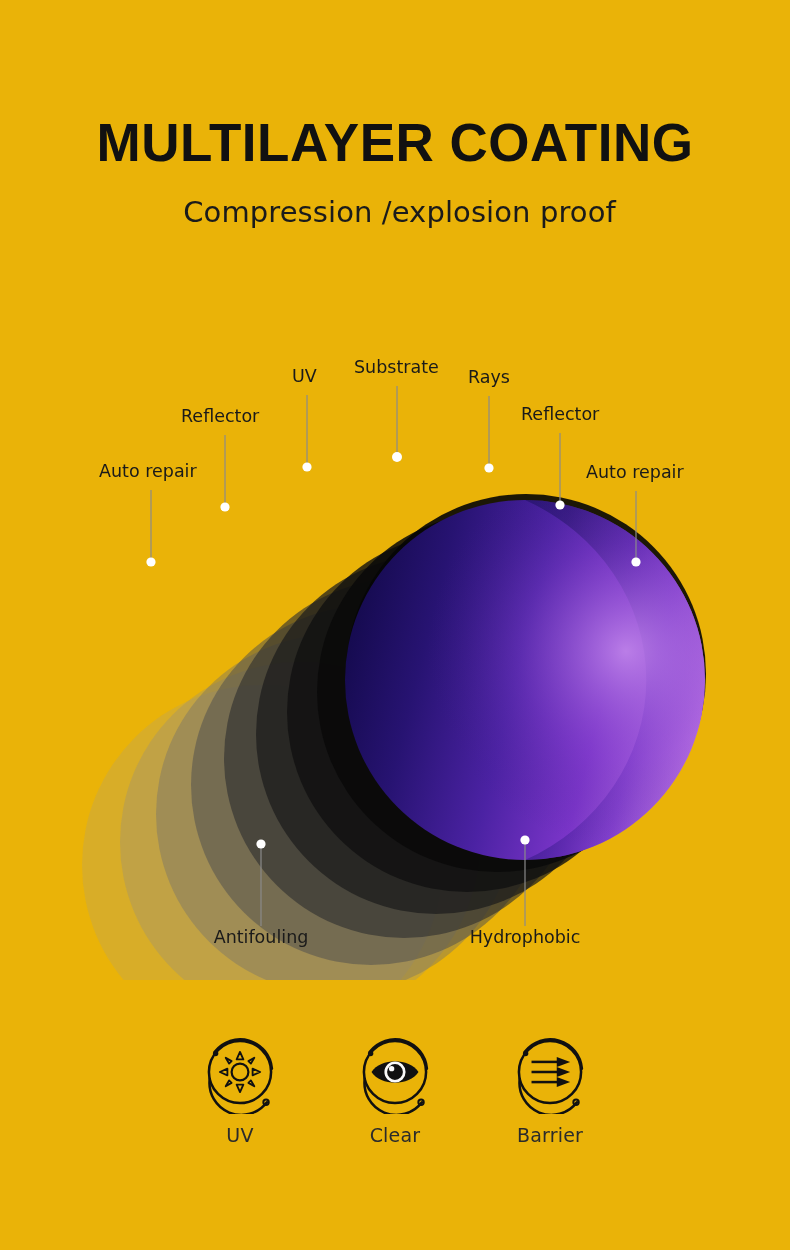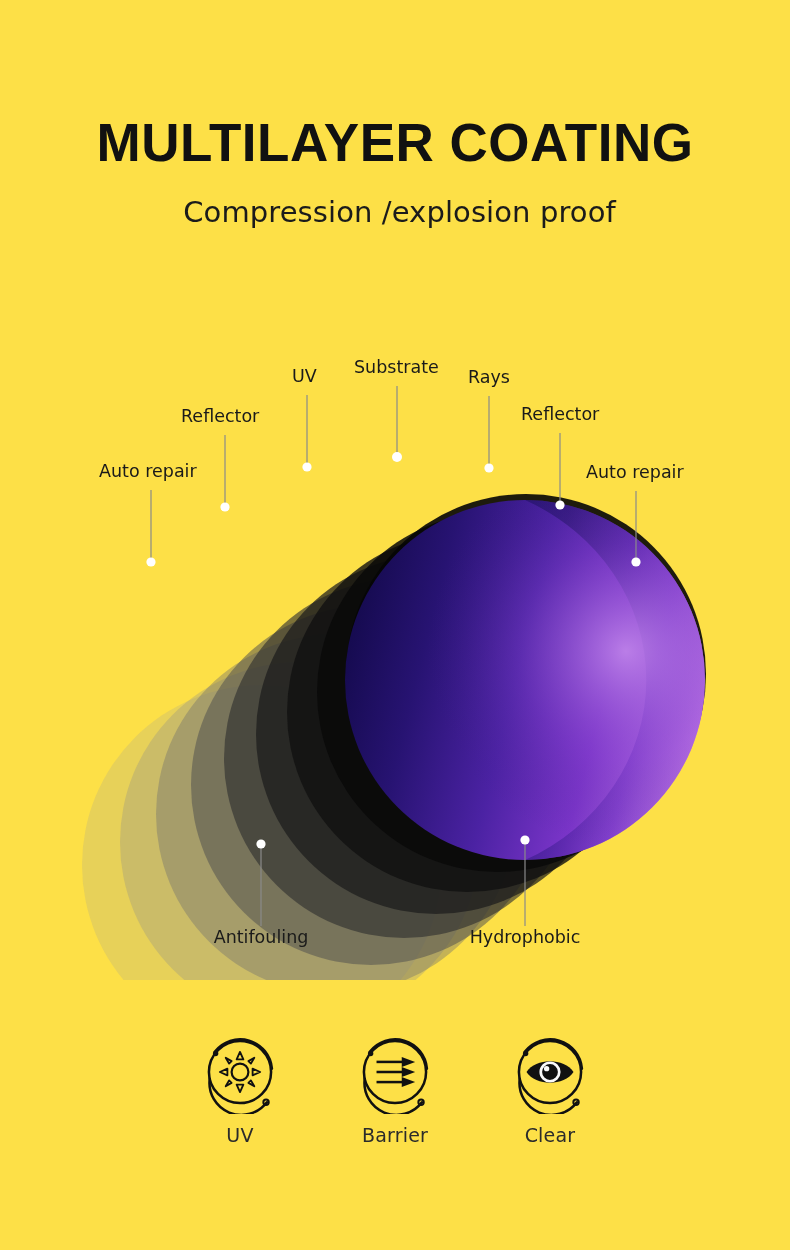--- a/index.html
+++ b/index.html
@@ -11,21 +11,21 @@
     height: 1250px;
     background: #fafafa;
     font-family: "DejaVu Sans", "Liberation Sans", sans-serif;
     overflow: hidden;
     position: relative;
   }
   #page {
     position: relative;
     width: 790px;
     height: 1250px;
-    background: #fde047;
+    background: #eab308;
   }
 
   
   .header {
     position: absolute;
     top: 115px;
     left: 0;
     width: 790px;
     text-align: center;
   }
@@ -231,45 +231,45 @@
       <span class="feature-label">UV</span>
     </div>
 
     <div class="feature">
       <svg class="feature-icon" viewBox="0 0 100 100">
         <circle cx="50" cy="50" r="37" fill="none" stroke="#111" stroke-width="3"></circle>
         <path d="M20 26 A38 38 0 0 1 88 46" fill="none" stroke="#111" stroke-width="3" stroke-linecap="round"></path>
         <path d="M14 58 A38 38 0 0 0 82 86" fill="none" stroke="#111" stroke-width="3" stroke-linecap="round"></path>
         <circle cx="21" cy="28" r="3.2" fill="#111"></circle>
         <circle cx="81" cy="86" r="3.2" fill="none" stroke="#111" stroke-width="2.4"></circle>
-        <g stroke="#111" stroke-width="3" stroke-linecap="butt">
-          <line x1="28" y1="38" x2="62" y2="38"></line>
-          <line x1="28" y1="50" x2="62" y2="50"></line>
-          <line x1="28" y1="62" x2="62" y2="62"></line>
-        </g>
-        <g fill="#111">
-          <path d="M58 32 L74 38 L58 44 Z"></path>
-          <path d="M58 44 L74 50 L58 56 Z"></path>
-          <path d="M58 56 L74 62 L58 68 Z"></path>
-        </g>
+        <path d="M22 50 C33 33, 67 33, 78 50 C67 67, 33 67, 22 50 Z" fill="#111"></path>
+        <circle cx="50" cy="50" r="11" fill="none" stroke="#fafafa" stroke-width="3.2"></circle>
+        <circle cx="50" cy="50" r="6.5" fill="#111"></circle>
+        <circle cx="46" cy="46" r="3.2" fill="#fafafa"></circle>
       </svg>
-      <span class="feature-label">Barrier</span>
+      <span class="feature-label">Clear</span>
     </div>
 
     <div class="feature">
       <svg class="feature-icon" viewBox="0 0 100 100">
         <circle cx="50" cy="50" r="37" fill="none" stroke="#111" stroke-width="3"></circle>
         <path d="M20 26 A38 38 0 0 1 88 46" fill="none" stroke="#111" stroke-width="3" stroke-linecap="round"></path>
         <path d="M14 58 A38 38 0 0 0 82 86" fill="none" stroke="#111" stroke-width="3" stroke-linecap="round"></path>
         <circle cx="21" cy="28" r="3.2" fill="#111"></circle>
         <circle cx="81" cy="86" r="3.2" fill="none" stroke="#111" stroke-width="2.4"></circle>
-        <path d="M22 50 C33 33, 67 33, 78 50 C67 67, 33 67, 22 50 Z" fill="#111"></path>
-        <circle cx="50" cy="50" r="11" fill="none" stroke="#fafafa" stroke-width="3.2"></circle>
-        <circle cx="50" cy="50" r="6.5" fill="#111"></circle>
-        <circle cx="46" cy="46" r="3.2" fill="#fafafa"></circle>
+        <g stroke="#111" stroke-width="3" stroke-linecap="butt">
+          <line x1="28" y1="38" x2="62" y2="38"></line>
+          <line x1="28" y1="50" x2="62" y2="50"></line>
+          <line x1="28" y1="62" x2="62" y2="62"></line>
+        </g>
+        <g fill="#111">
+          <path d="M58 32 L74 38 L58 44 Z"></path>
+          <path d="M58 44 L74 50 L58 56 Z"></path>
+          <path d="M58 56 L74 62 L58 68 Z"></path>
+        </g>
       </svg>
-      <span class="feature-label">Clear</span>
+      <span class="feature-label">Barrier</span>
     </div>
 
 
   </div>
 
 </div>
 
 </body></html>

